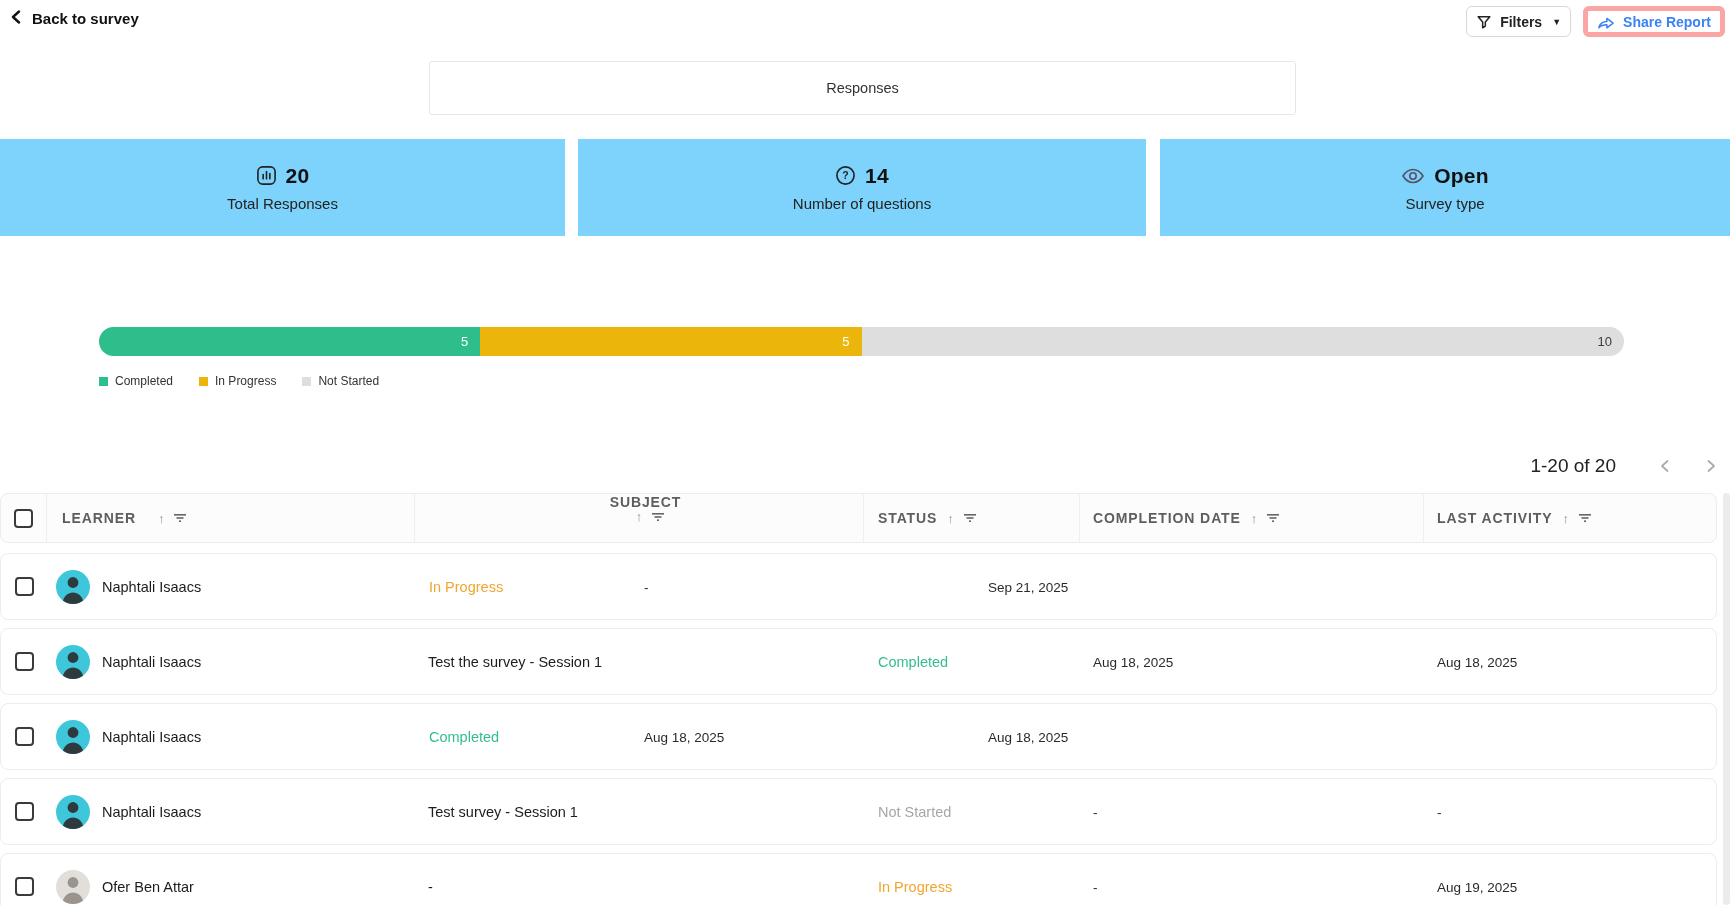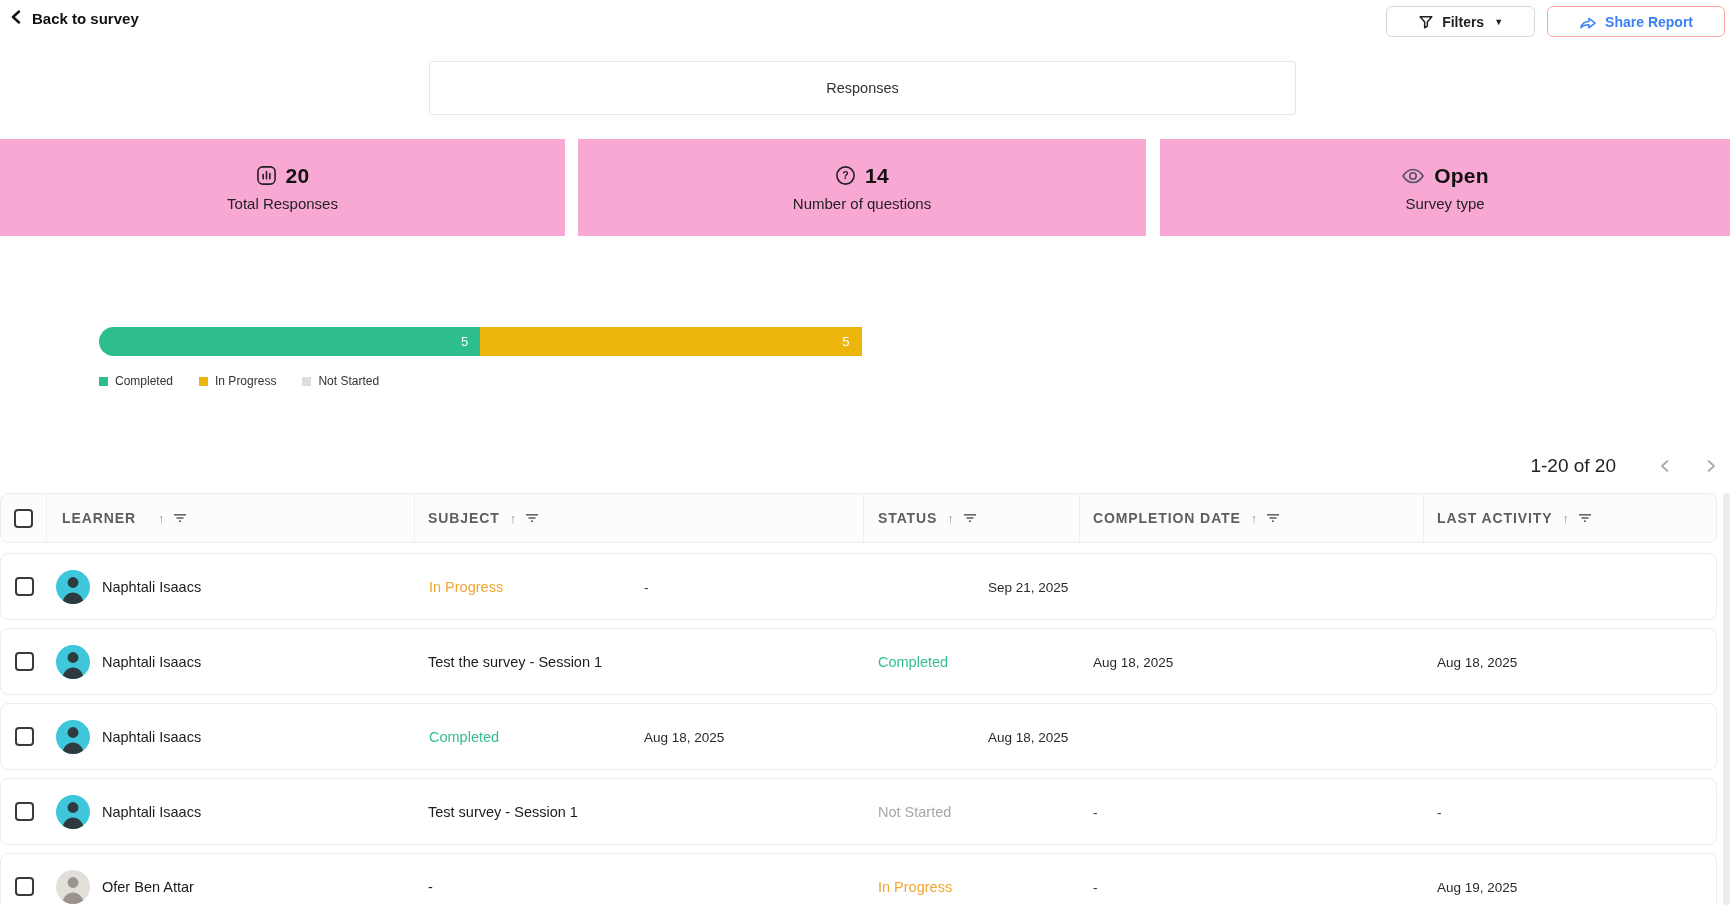--- a/index.html
+++ b/index.html
@@ -5,37 +5,37 @@
   * { margin:0; padding:0; box-sizing:border-box; }
   html,body { width:1730px; height:905px; overflow:hidden; background:#ffffff;
     font-family:"Liberation Sans", sans-serif; color:#1c1c1c; }
   .abs { position:absolute; }
   #stage { position:relative; width:1730px; height:905px; background:#fff; }
 
   
   .back-btn { left:10px; top:10px; display:flex; align-items:flex-start; gap:10px;
     font-size:15px; font-weight:700; color:#111; cursor:pointer; }
   .top-right { right:5px; top:6px; display:flex; gap:12px; align-items:center; }
-  .btn { display:flex; align-items:center; gap:8px; height:31px; padding:0 31px;
+  .btn { display:flex; align-items:center; gap:8px; height:31px; padding:0 9px;
     border-radius:6px; font-size:14px; background:#fff; cursor:pointer; }
   .btn-filters { border:1px solid #d8d8d8; color:#222; font-weight:600; }
-  .btn-share { border:1px solid #fca5a5; color:#3b82f6; font-weight:600; }
+  .btn-share { border:5px solid #fca5a5; color:#3b82f6; font-weight:600; }
   .caret { font-size:9px; color:#222; margin-left:2px; }
 
   
   .tabbar { left:429px; top:61px; width:867px; height:54px; border:1px solid #e7e7e7;
     border-radius:3px; display:flex; background:#fff; }
   .tab { flex:1; display:flex; align-items:center; justify-content:center;
     font-size:14.5px; cursor:pointer; position:relative; color:#333; }
   .tab.active { color:#3b82f6; }
   .tab.active::after { content:""; position:absolute; left:0; right:0; bottom:-1px;
     height:3px; background:#2f6fe4; }
 
   
-  .statcard { top:139px; height:97px; background:#f9a8d4; display:flex;
+  .statcard { top:139px; height:97px; background:#7dd3fc; display:flex;
     flex-direction:column; align-items:center; justify-content:center; gap:7px; }
   .stat-line { display:flex; align-items:center; gap:9px; }
   .stat-value { font-size:21px; font-weight:700; color:#111; letter-spacing:.2px; }
   .stat-label { font-size:15px; color:#222; }
 
   
   .progress { left:99px; top:327px; width:1525px; height:29px; border-radius:15px;
     overflow:hidden; display:flex; }
   .seg { height:100%; display:flex; align-items:center; justify-content:flex-end;
     padding-right:12px; font-size:13px; }
@@ -49,21 +49,21 @@
   .page-chev { width:22px; height:22px; display:flex; align-items:center;
     justify-content:center; cursor:pointer; }
 
   
   .thead { left:0; top:493px; width:1717px; height:50px; background:#fcfcfc;
     border:1px solid #ececec; border-radius:8px; display:flex; align-items:stretch; }
   .trow { left:0; width:1717px; height:67px; background:#fff; border:1px solid #ececec;
     border-radius:8px; display:flex; align-items:center; cursor:pointer; }
   .col-check { width:46px; display:flex; align-items:center; justify-content:center; }
   .col-learner { width:368px; display:flex; align-items:center; gap:12px; padding-left:9px; }
-  .col-subject { width:449px; padding-left:13px; }
+  .col-subject { width:449px; padding-left:13px;flex-direction:column; }
   .col-status { width:216px; padding-left:14px; }
   .col-completion { width:344px; padding-left:13px; }
   .col-last { flex:1; padding-left:13px; }
   .thead > div { display:flex; align-items:center; border-right:1px solid #efefef; }
   .thead > div:last-child { border-right:none; }
   .th-label { font-size:14px; font-weight:700; letter-spacing:.9px; color:#5e5e5e; }
   .th-icons { display:flex; align-items:center; gap:9px; margin-left:10px; }
   .sort-arrow { font-size:13px; color:#8a8a8a; cursor:pointer; line-height:1; }
   .checkbox { width:19px; height:19px; border:2px solid #3a3a3a; border-radius:4px;
     background:#fff; cursor:pointer; }
@@ -158,20 +158,23 @@
     <div class="stat-label">Survey type</div>
   </div>
 
   <div class="abs progress">
     <div class="seg" style="width: 25%; background: rgb(46, 190, 139);">
         <span class="seg-val" style="color: rgb(255, 255, 255);">5</span>
       </div>
     <div class="seg" style="width: 25%; background: rgb(236, 181, 12);">
         <span class="seg-val" style="color: rgb(255, 255, 255);">5</span>
       </div>
+    <div class="seg" style="width: 50%; background: rgb(222, 222, 222);">
+        <span class="seg-val" style="color: rgb(60, 60, 60);">10</span>
+      </div>
   </div>
 
   <div class="abs legend">
     <div class="legend-item">
       <span class="legend-swatch" style="background: rgb(46, 190, 139);"></span>
       <span>Completed</span>
     </div>
     <div class="legend-item">
       <span class="legend-swatch" style="background: rgb(236, 181, 12);"></span>
       <span>In Progress</span>

